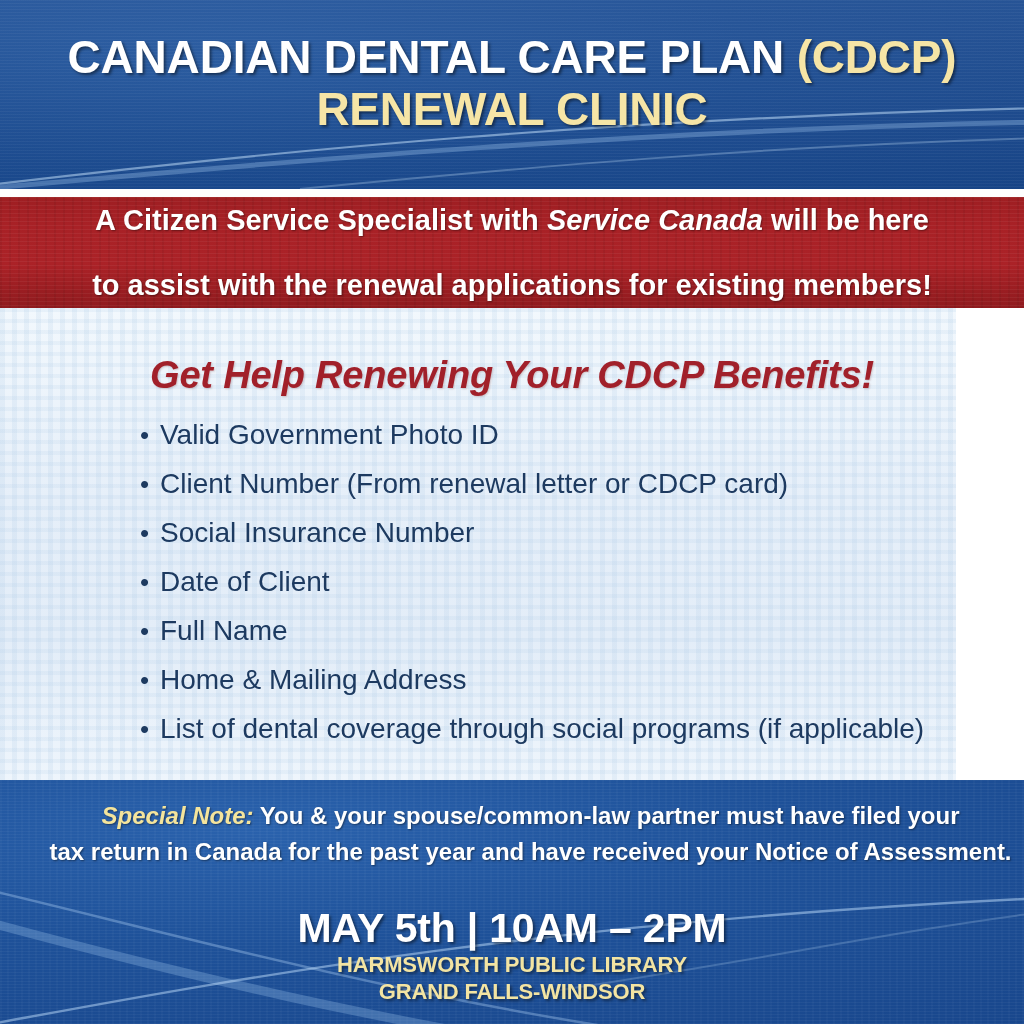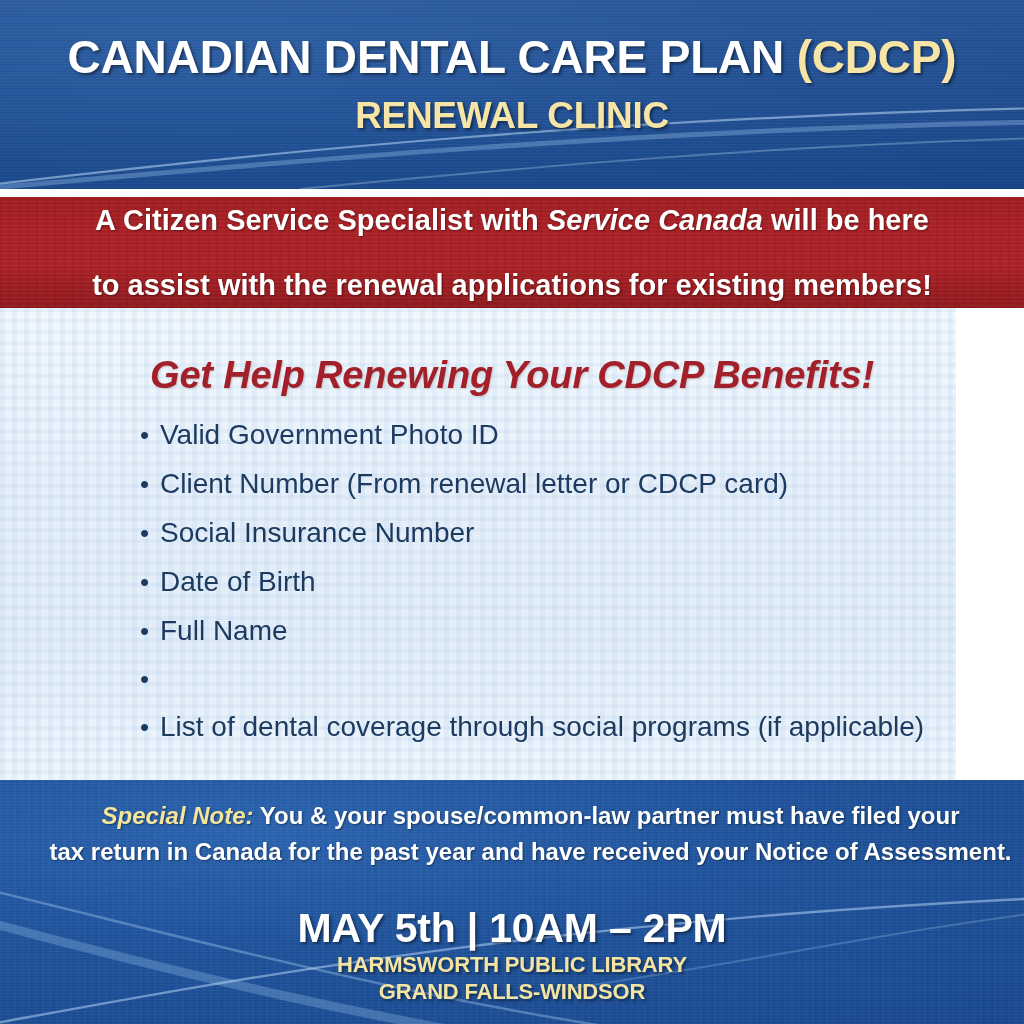--- a/index.html
+++ b/index.html
@@ -36,22 +36,22 @@
     padding-top:33px;
   }
   .title-line1 {
     font-size:46px; font-weight:bold; letter-spacing:-0.2px;
     line-height:1.05; white-space:nowrap;
     text-shadow:2px 2px 3px rgba(0,0,0,0.45);
   }
   .title-line1 .white { color:#ffffff; }
   .title-line1 .cream { color:#f6e5a6; }
   .title-line2 {
-    font-size:37px; font-weight:bold; color:#f6e5a6;
-    letter-spacing:-0.3px; line-height:1.05; margin-top:16px; white-space:nowrap;
+    font-size:46px; font-weight:bold; color:#f6e5a6;
+    letter-spacing:-0.3px; line-height:1.05; margin-top:4px; white-space:nowrap;
     text-shadow:2px 2px 3px rgba(0,0,0,0.45);
   }
 
   
   .divider-top { position:absolute; left:0; top:189px; width:1024px; height:8px; background:#fdfdfd; }
 
   
   .red-band {
     position:absolute; left:0; top:197px; width:1024px; height:111px;
     background:
@@ -173,28 +173,29 @@
       <li>
           <span class="dot">•</span>
           <span class="btext">Client Number (From renewal letter or CDCP card)</span>
         </li>
       <li>
           <span class="dot">•</span>
           <span class="btext">Social Insurance Number</span>
         </li>
       <li>
           <span class="dot">•</span>
-          <span class="btext">Date of Birth</span>
+          <span class="btext">Date of Client</span>
         </li>
       <li>
           <span class="dot">•</span>
           <span class="btext">Full Name</span>
         </li>
       <li>
           <span class="dot">•</span>
+          <span class="btext">Home &amp; Mailing Address</span>
         </li>
       <li>
           <span class="dot">•</span>
           <span class="btext">List of dental coverage through social programs (if applicable)</span>
         </li>
     </ul>
   </div>
 
   <div class="bottom">
     <svg class="swoosh" viewBox="0 0 1024 244" preserveAspectRatio="none">

